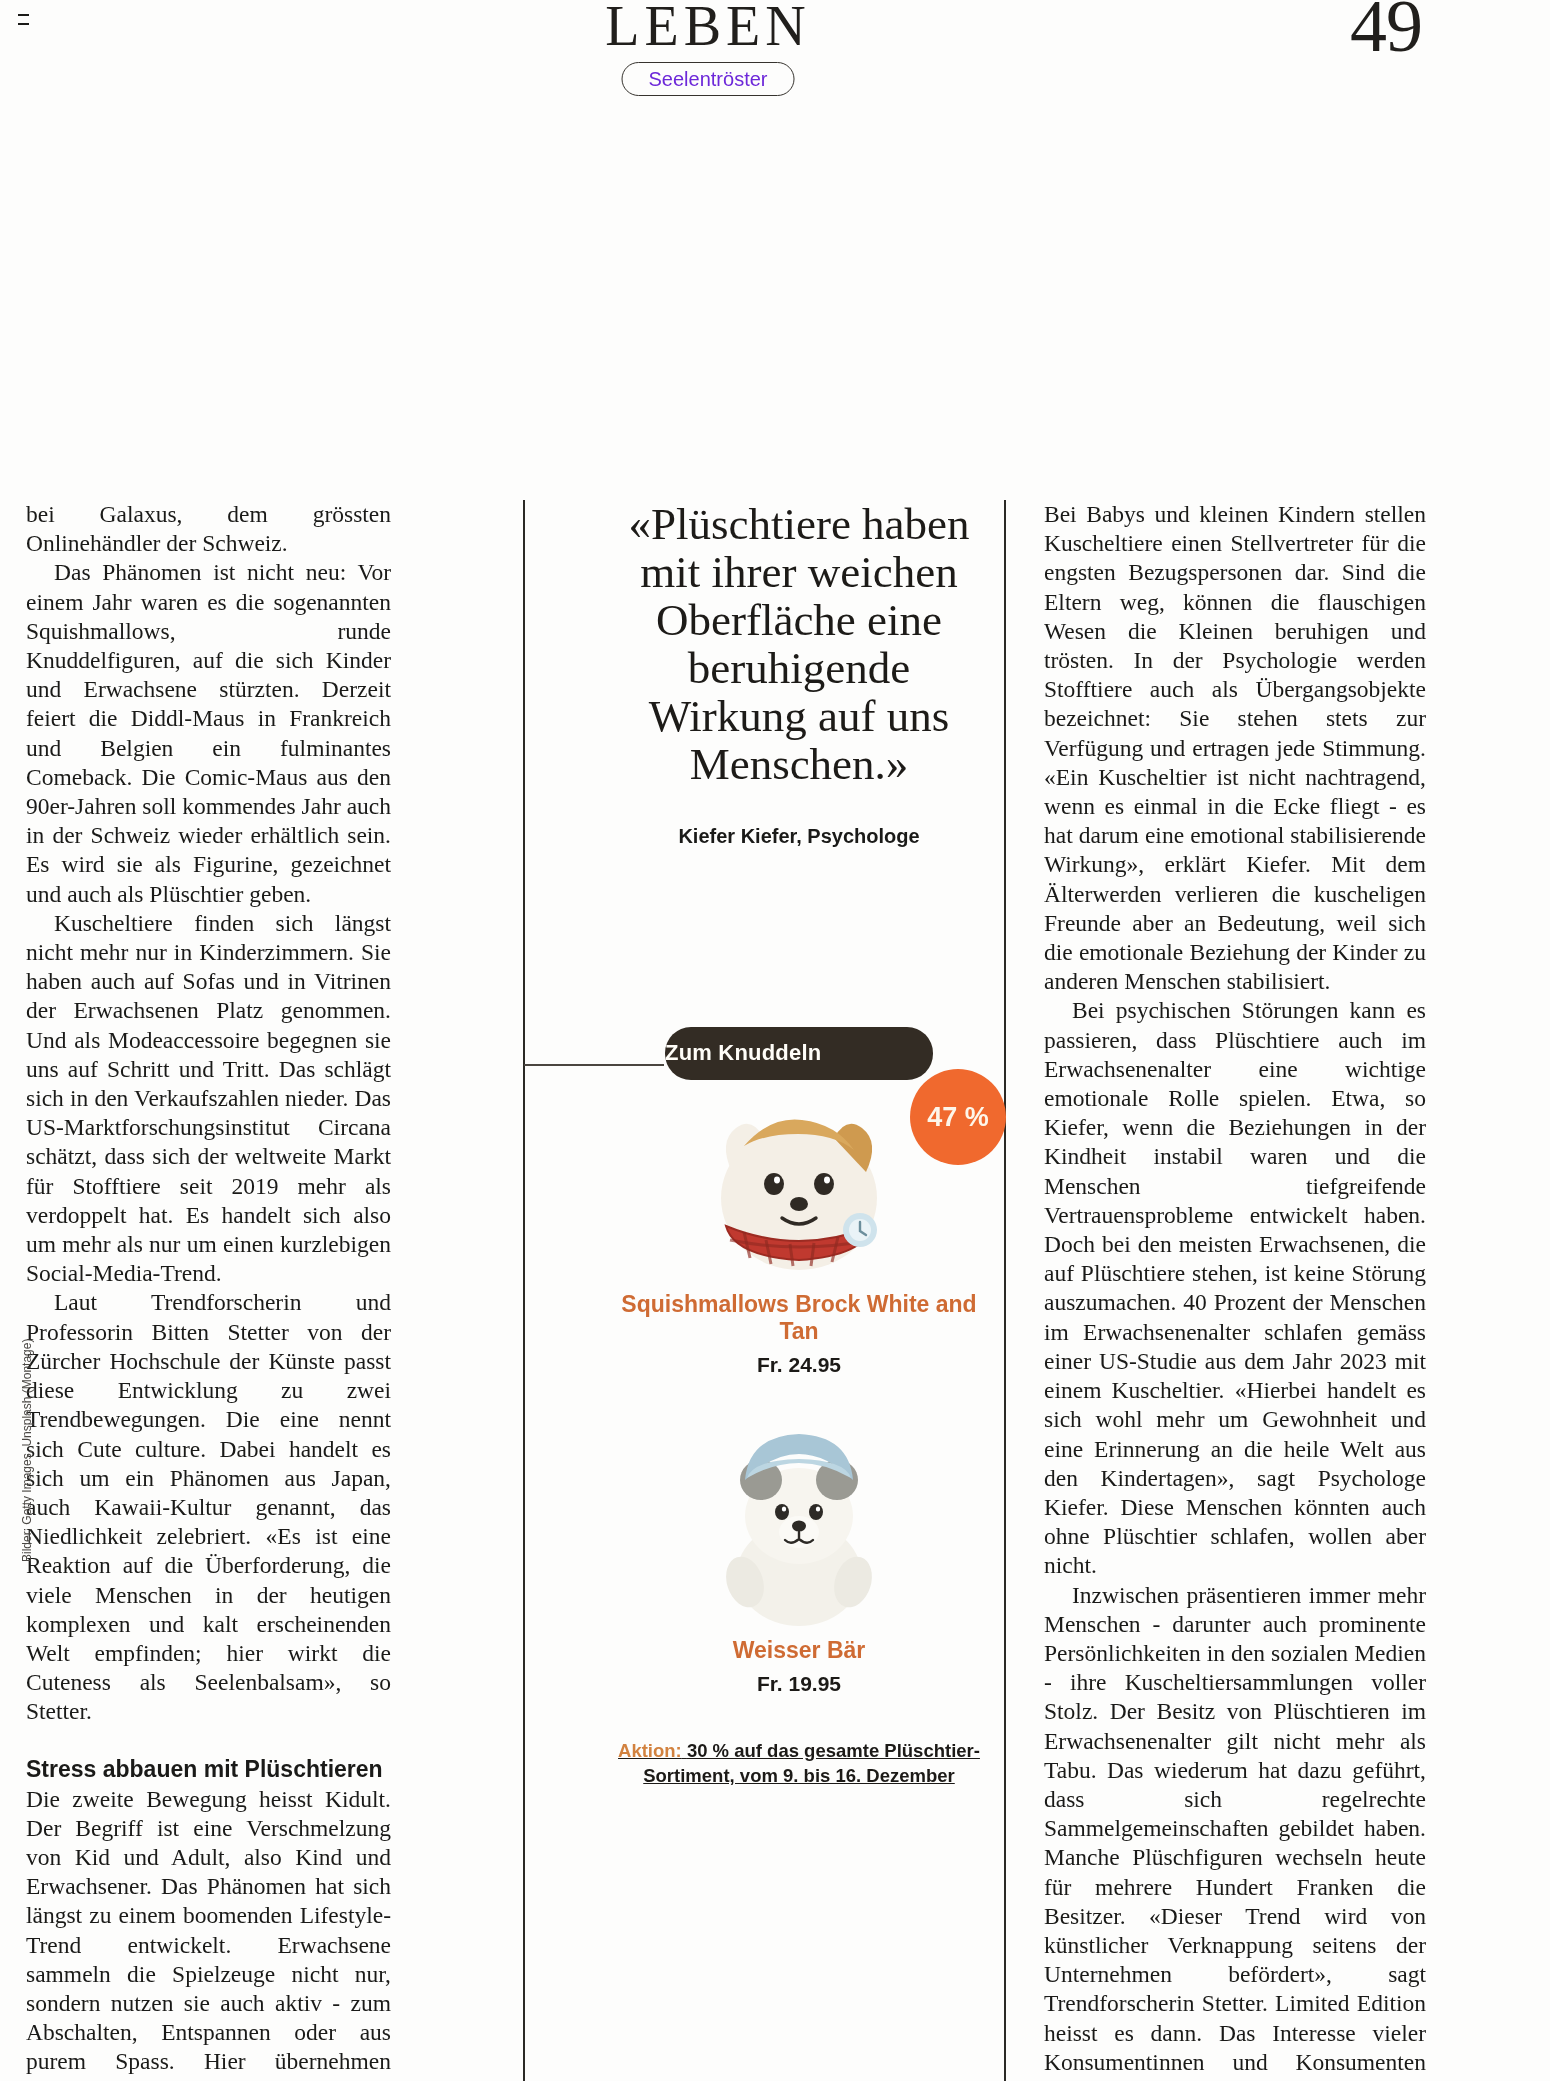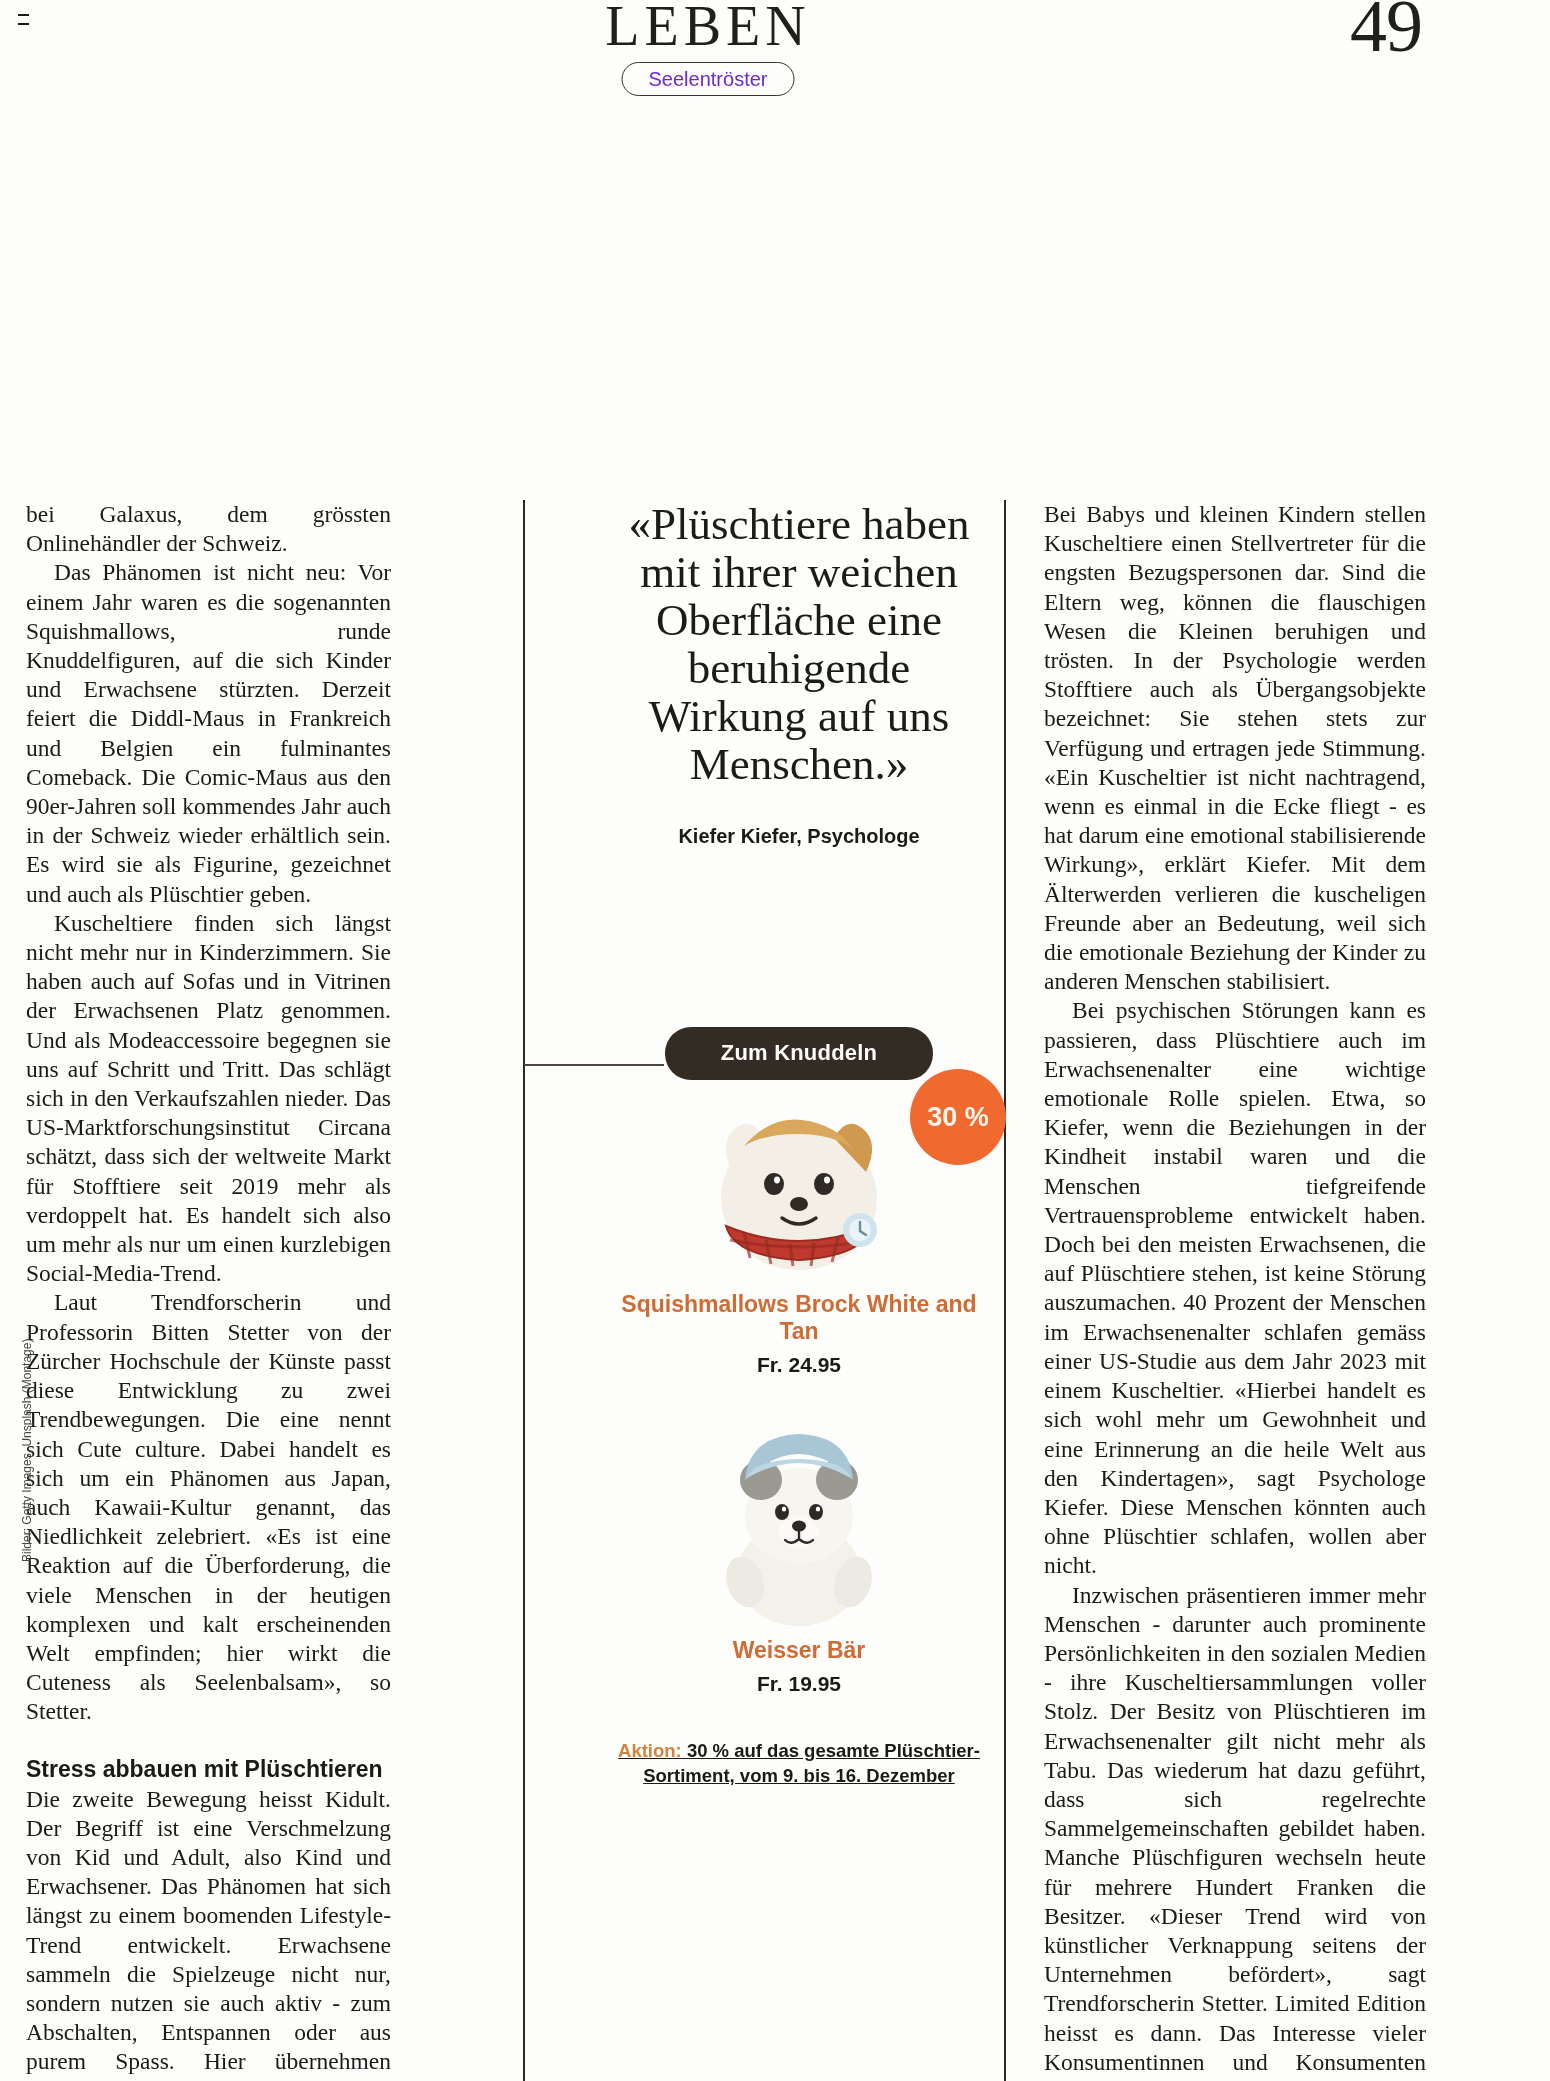--- a/index.html
+++ b/index.html
@@ -152,21 +152,21 @@
   .banner {
     position: relative;
     margin: 0 auto;
     width: 268px;
     background: #332c24;
     border-radius: 26px;
     color: #fffdf8;
     font-family: "Liberation Sans", sans-serif;
     font-weight: bold;
     font-size: 22px;
-    text-align: center;
+    text-align: left;
     padding: 11px 0 13px 0;
     letter-spacing: .2px;
     z-index: 2;
   }
   .badge {
     position: absolute;
     right: -22px;
     top: 42px;
     width: 96px;
     height: 96px;
@@ -261,21 +261,21 @@
     </div>
 
     <div class="col col-mid">
 
       <div class="pullquote">«Plüschtiere haben mit ihrer weichen Oberfläche eine beruhigende Wirkung auf uns Menschen.»</div>
       <div class="pullquote-attr">Kiefer Kiefer, Psychologe</div>
 
       <div class="promo">
         <div class="promo-rule"></div>
         <div class="banner">Zum Knuddeln</div>
-        <div class="badge">30 %</div>
+        <div class="badge">47 %</div>
 
         <div class="product">
           <svg class="product-figure" width="250" height="205" viewBox="0 0 250 205">
             <ellipse cx="125" cy="118" rx="78" ry="72" fill="#f4efe6"></ellipse>
             <path d="M58 92 q-14 -30 4 -44 q16 -12 28 10 z" fill="#f4efe6"></path>
             <path d="M192 92 q14 -30 -4 -44 q-16 -12 -28 10 z" fill="#cf9a4f"></path>
             <path d="M70 66 q26 -30 58 -26 q34 4 52 30 q-20 -16 -56 -16 q-34 0 -54 12 z" fill="#d9a85d"></path>
             <ellipse cx="100" cy="104" rx="10" ry="11" fill="#2f2a24"></ellipse>
             <ellipse cx="150" cy="104" rx="10" ry="11" fill="#2f2a24"></ellipse>
             <ellipse cx="103" cy="100" rx="3" ry="3.4" fill="#ffffff"></ellipse>

